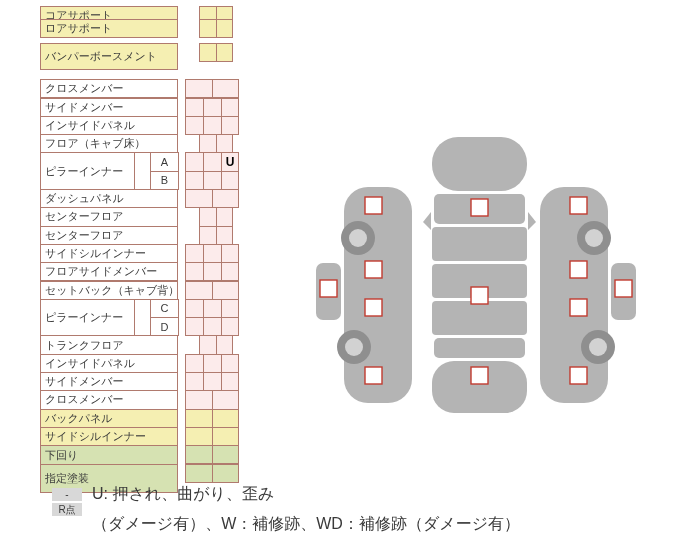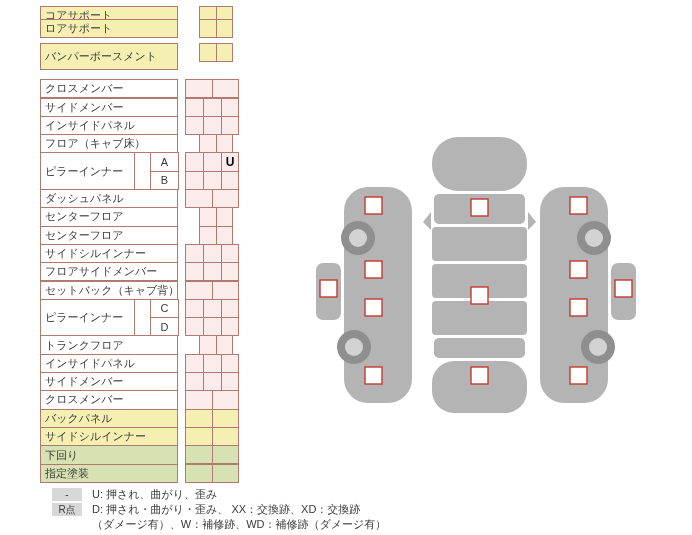--- a/index.html
+++ b/index.html
@@ -26,21 +26,21 @@
   .cell-pink{background:var(--c-pink,#fcebeb);}
   .cell-green{background:var(--c-green,#d6e2b2);}
   .tcell.marked{font-weight:bold;color:#000;font-size:12px;}
 
   
   .legend{position:absolute;left:52px;top:487px;width:460px;}
   .lrow{display:flex;align-items:flex-start;line-height:14px;margin-bottom:1px;}
   .lbadge{flex:none;width:30px;height:13px;line-height:13px;text-align:center;
           font-size:10px;background:var(--c-badge,#d8d8d8);margin-right:10px;margin-top:1px;}
   .lbadge-empty{background:transparent;}
-  .ltext{font-size:11px;white-space:nowrap;}
+  .ltext{font-size:16px;white-space:nowrap;}
 
   
   #car-diagram{position:absolute;left:300px;top:123px;}
 </style>
 </head>
 <body>
 
 <div id="screen">
 
   <div id="parts-table">
@@ -165,35 +165,34 @@
       <div class="trow" style="top: 420.9px; height: 19.3px;">
         <div class="tlabel lab-yellow">サイドシルインナー</div>
         <div class="tcell cell-yellow" style="left: 145px; width: 28px; top: 0px;"></div>
         <div class="tcell cell-yellow" style="left: 172px; width: 27px; top: 0px;"></div>
       </div>
       <div class="trow" style="top: 439.2px; height: 20px;">
         <div class="tlabel lab-green">下回り</div>
         <div class="tcell cell-green" style="left: 145px; width: 28px; top: 0px;"></div>
         <div class="tcell cell-green" style="left: 172px; width: 27px; top: 0px;"></div>
       </div>
-      <div class="trow" style="top: 457.5px; height: 19px;">
+      <div class="trow" style="top: 457.5px; height: 29px;">
         <div class="tlabel lab-green">指定塗装</div>
         <div class="tcell cell-green" style="left: 145px; width: 28px; top: 0px;"></div>
         <div class="tcell cell-green" style="left: 172px; width: 27px; top: 0px;"></div>
       </div>
     </div>
 
   <div class="legend">
     <div class="lrow">
       <span class="lbadge">-</span>
       <span class="ltext">U: 押され、曲がり、歪み</span>
     </div>
     <div class="lrow">
       <span class="lbadge">R点</span>
-      <span class="ltext">D: 押され・曲がり・歪み、 XX：交換跡、XD：交換跡</span>
     </div>
     <div class="lrow">
       <span class="lbadge lbadge-empty"></span>
       <span class="ltext">（ダメージ有）、W：補修跡、WD：補修跡（ダメージ有）</span>
     </div>
   </div>
 
   <svg id="car-diagram" width="392" height="306" viewBox="300 123 392 306">
     <g fill="var(--c-car,#b4b4b4)">
       <rect x="432" y="137" width="95" height="54" rx="26"></rect>

